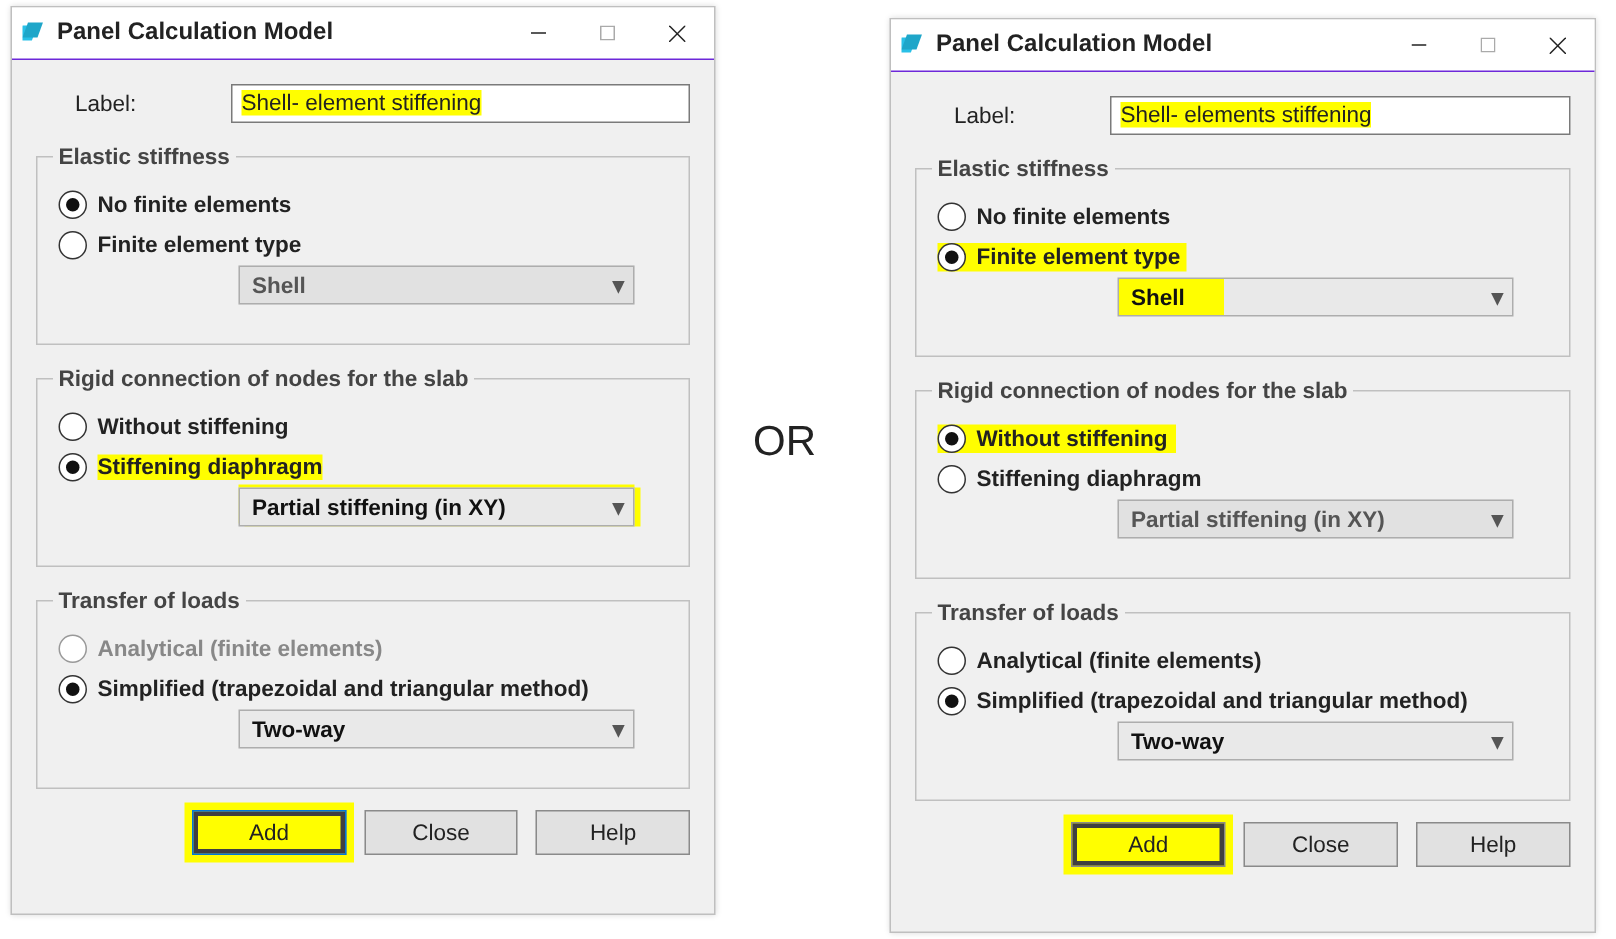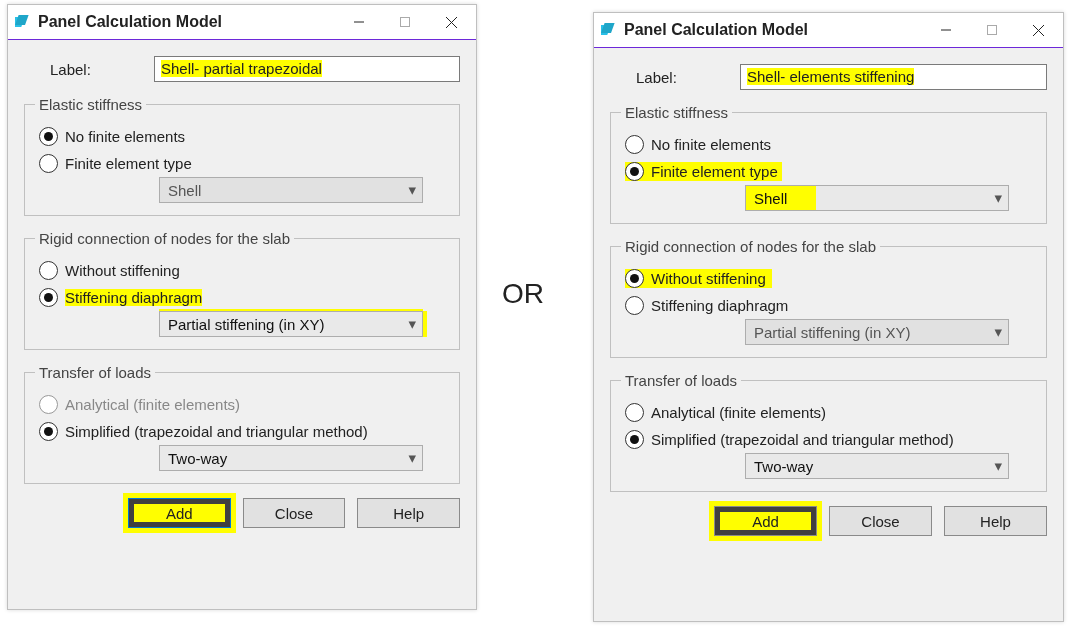--- a/index.html
+++ b/index.html
@@ -72,21 +72,22 @@
     background: #fff;
     padding: 0 6px;
     font-size: 15px;
     line-height: 24px;
     box-sizing: border-box;
   }
 
   fieldset.group {
     border: 1px solid #c0c0c0;
     margin: 14px 0 0 0;
-    padding: 6px 10px 12px 10px;
+    padding: 6px 10px 26px 10px;
+    font-weight: bold;
   }
   fieldset.group > legend {
     font-size: 15px;
     padding: 0 4px;
     color: #444;
   }
 
   .radio-row {
     display: flex; align-items: center;
     margin: 8px 0 0 4px;
@@ -150,21 +151,21 @@
   }
   .hl-ext {
     box-shadow: 4px 0 0 0 #fffe00, 0 -2px 0 0 #fffe00;
   }
   .hl-btn {
     background: #fffe00;
     box-shadow: 0 0 0 5px #fffe00;
   }
   .hl-btn .btn-face {
     width: 100%; height: 100%;
-    border: 5px solid #404040;
+    border: 3px solid #404040;
     display: flex; align-items: center; justify-content: center;
     box-sizing: border-box;
   }
 </style>
 </head>
 <body>
 
 <div class="or-label">OR</div>
 
 <div class="dialog" style="left:7px; top:4px; width:468px; height:604px;">
@@ -192,21 +193,21 @@
           <line x1="0" y1="0" x2="11" y2="11" stroke="#222" stroke-width="1"></line>
           <line x1="11" y1="0" x2="0" y2="11" stroke="#222" stroke-width="1"></line>
         </svg>
       </span>
   </div>
 
   <div class="content">
     <div class="row" style="margin-top:6px;">
       <div class="label-col">Label:</div>
       <div class="text-input">
-        <span class="hl">Shell- partial trapezoidal</span>
+        <span class="hl">Shell- element stiffening</span>
       </div>
     </div>
 
     <fieldset class="group">
       <legend>Elastic stiffness</legend>
       <div class="radio-row">
         <span class="radio selected"></span>
         <span>No finite elements</span>
       </div>
       <div class="radio-row">

